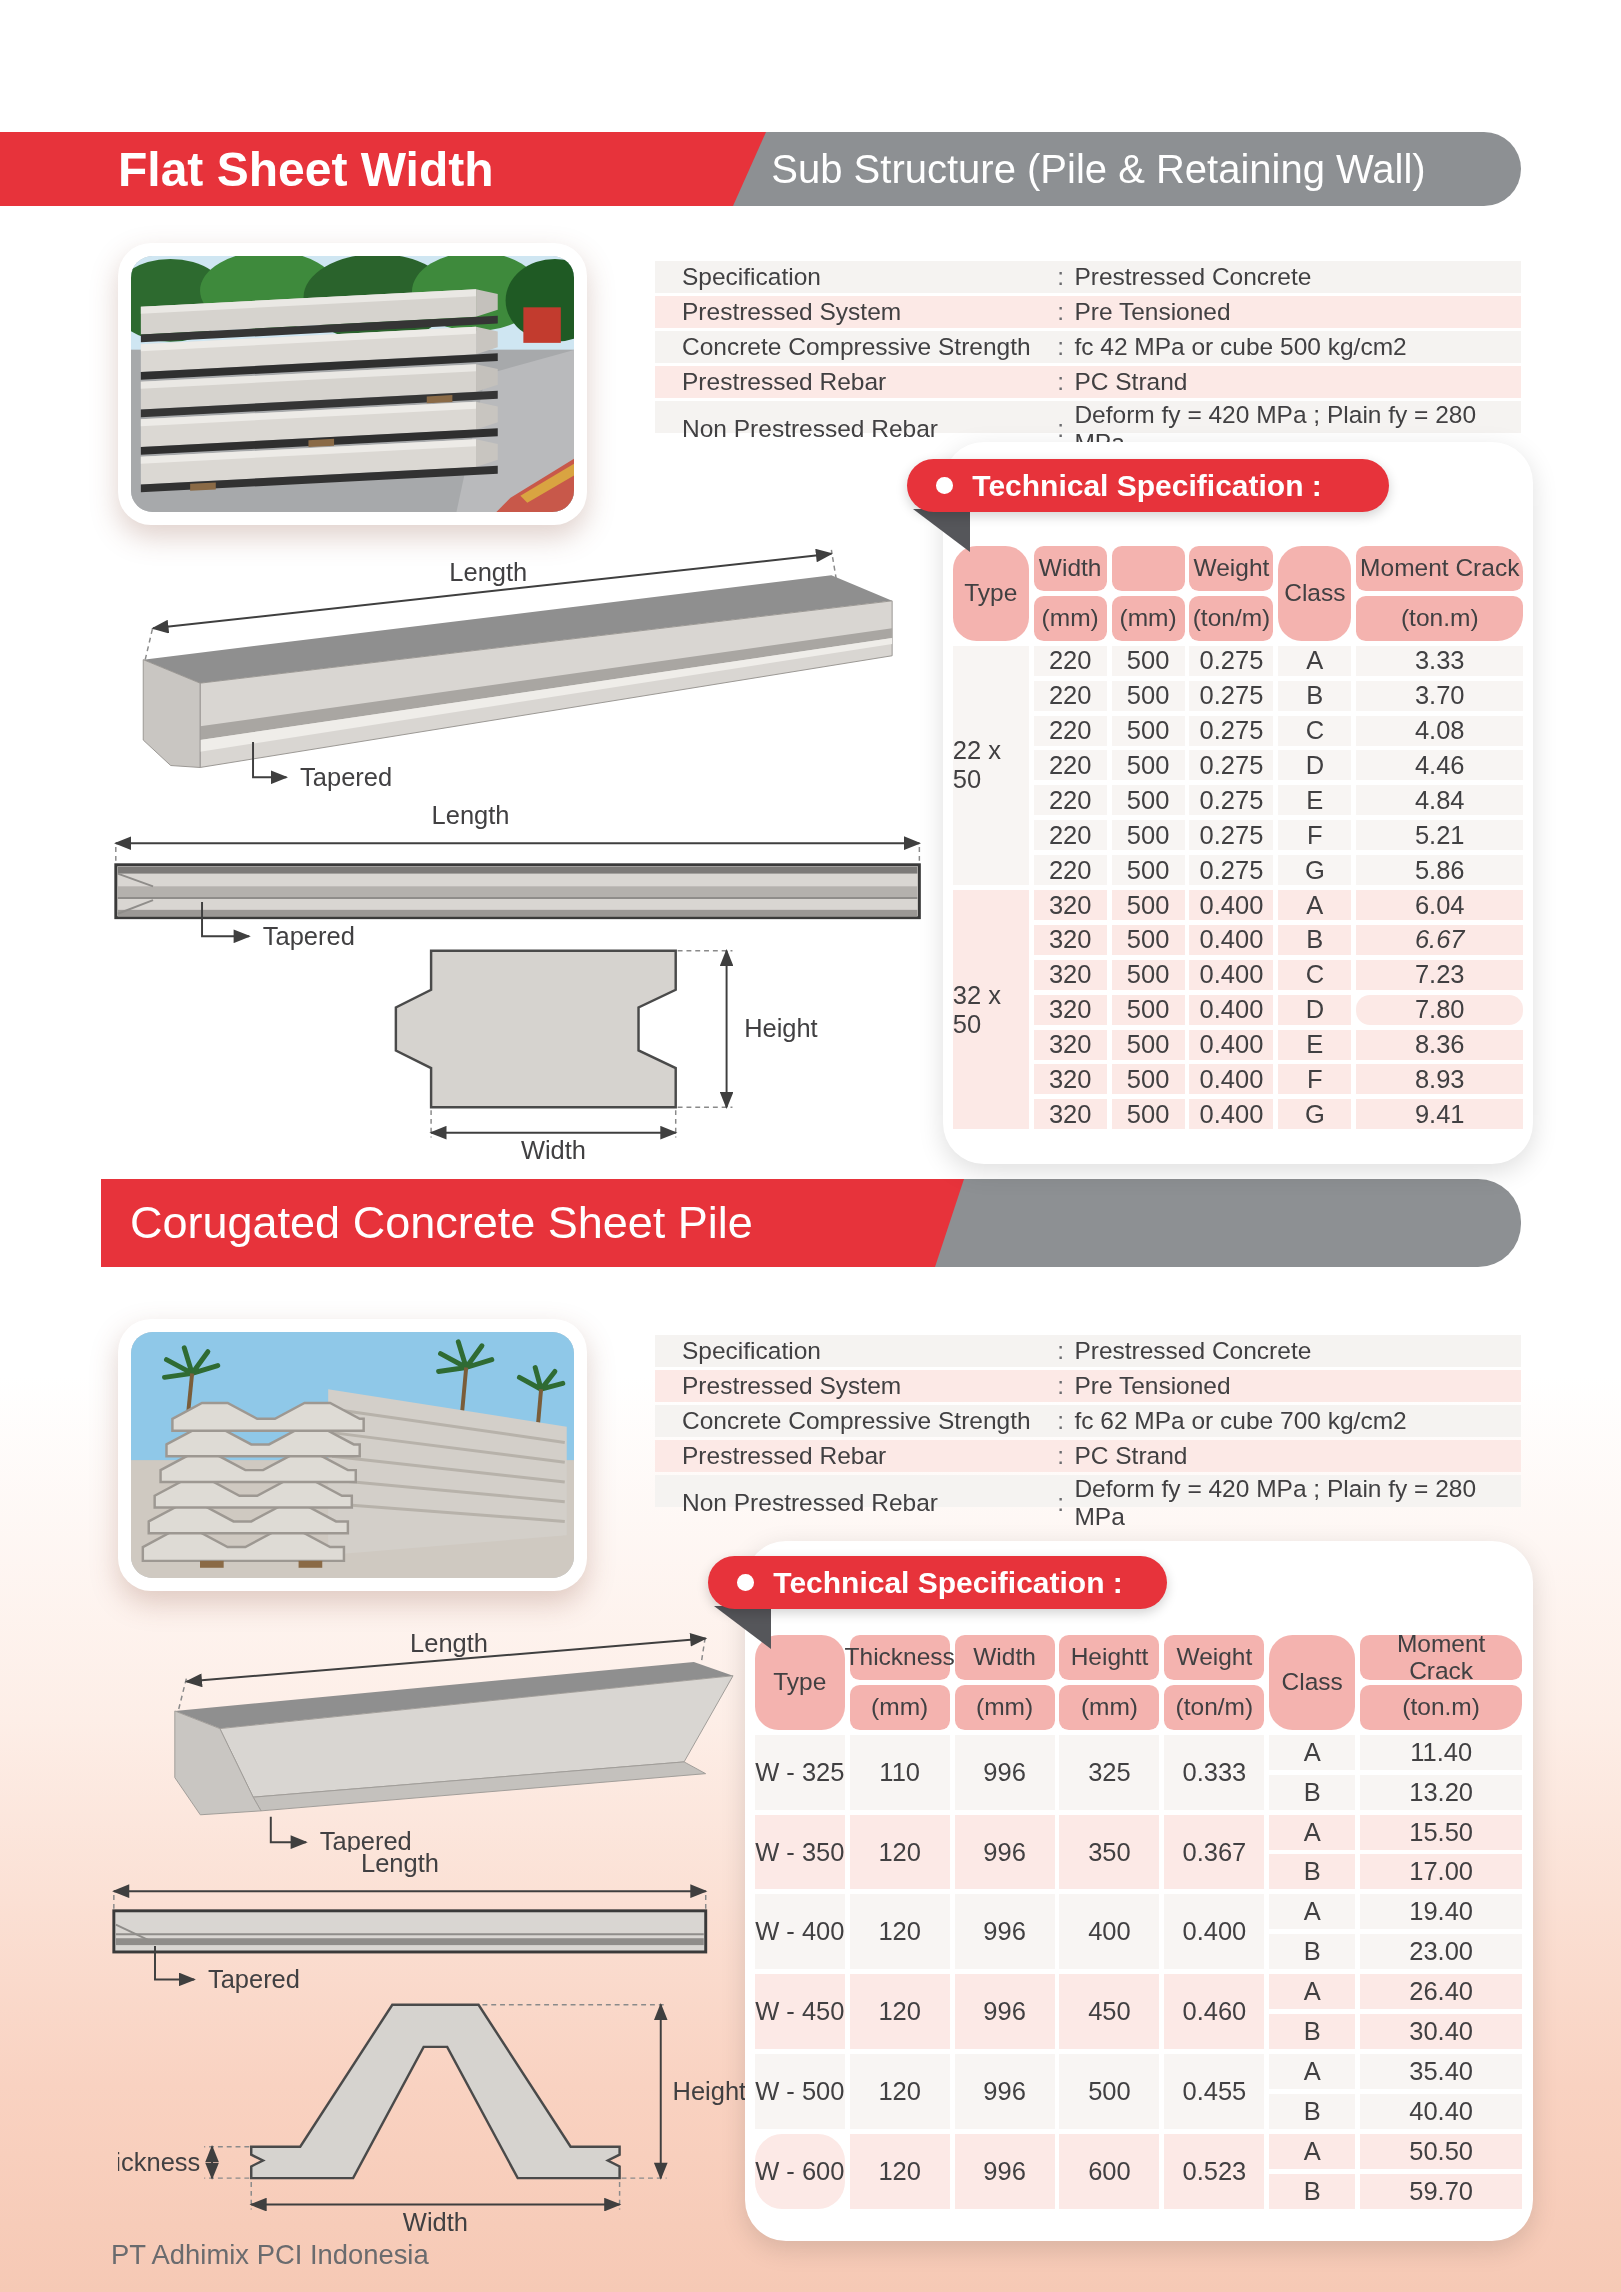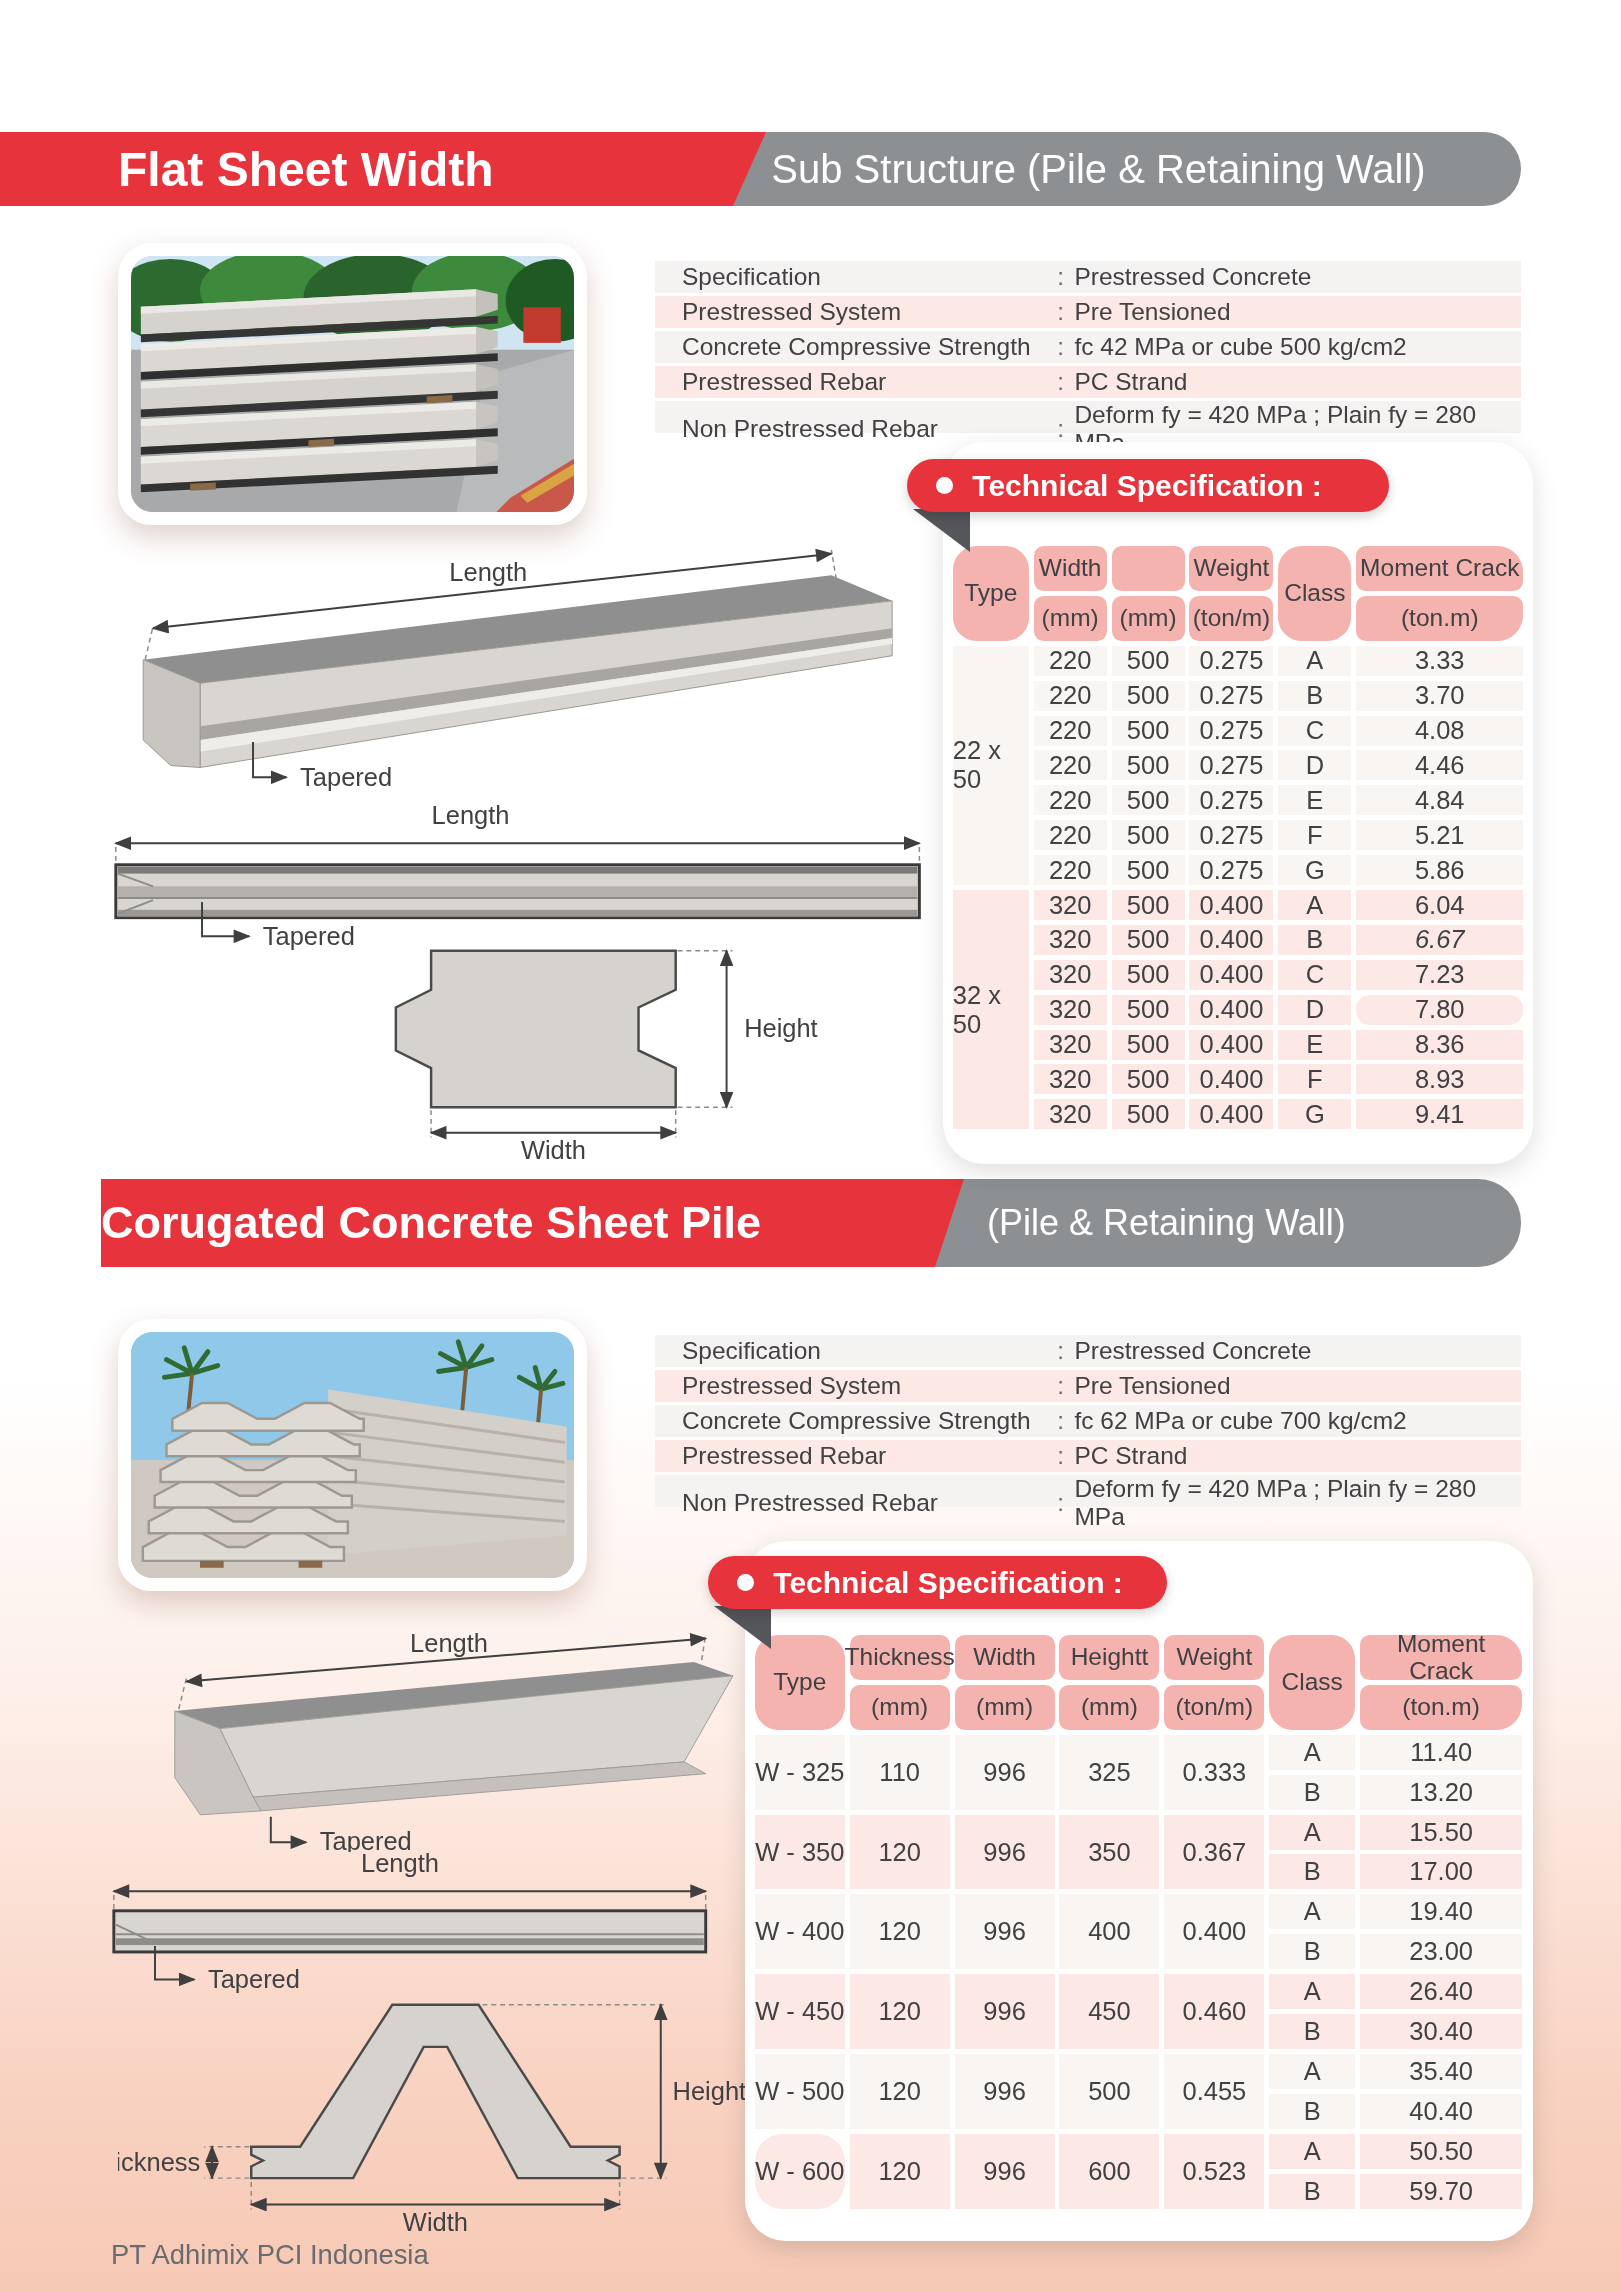--- a/index.html
+++ b/index.html
@@ -15,21 +15,21 @@
     display:flex; align-items:center; }
   .band1 { top:132px; left:0; width:1521px; height:74px; }
   .band1 .band-gray { left:676px; right:0; align-items:center; }
   .band1 .band-gray span { font-size:40px; }
   .band1 .band-red { width:766px; clip-path:polygon(0 0,100% 0,calc(100% - 33px) 100%,0 100%); }
   .band1 .band-red span { font-size:48px; font-weight:bold; padding-left:118px; }
   .band2 { top:1179px; left:101px; width:1420px; height:88px; }
   .band2 .band-gray { left:815px; right:0; padding-left:71px; border-radius:0 43px 43px 0; }
   .band2 .band-gray span { font-size:36px; line-height:1.18; }
   .band2 .band-red { width:863px; clip-path:polygon(0 0,100% 0,calc(100% - 29px) 100%,0 100%); }
-  .band2 .band-red span { font-size:45px; font-weight:bold; }
+  .band2 .band-red span { font-size:45px; font-weight:normal; padding-left:29px; }
 
   
   .photo-card { position:absolute; background:#fff; border-radius:33px; padding:12.7px;
     box-shadow:0 11.8px 27.4px rgba(130,70,50,.25); }
   .photo1 { top:243px; left:118px; width:469px; height:282px; }
   .photo2 { top:1319px; left:118px; width:469px; height:272px; }
   .photo-img { width:100%; height:100%; border-radius:21.6px; overflow:hidden; position:relative; background:#bfc4c6; }
   .photo-img svg { width:100%; height:100%; display:block; }
 
   
@@ -310,21 +310,20 @@
         <div class="bcell t-pink" style="grid-area: 16 / 2;">320</div>
         <div class="bcell t-pink" style="grid-area: 16 / 3;">500</div>
         <div class="bcell t-pink" style="grid-area: 16 / 4;">0.400</div>
         <div class="bcell t-pink" style="grid-area: 16 / 5;">G</div>
         <div class="bcell t-pink" style="grid-area: 16 / 6;">9.41</div>
       </div>
   </div>
 
   <div class="band band2">
     <div class="band-gray">
-      <span>(Pile &amp; Retaining Wall)</span>
     </div>
     <div class="band-red">
       <span>Corugated Concrete Sheet Pile</span>
     </div>
   </div>
 
   <div class="photo-card photo2">
     <div class="photo-img">
       <svg viewBox="0 0 450 250" preserveAspectRatio="none">
         <rect x="0" y="0" width="450" height="130" fill="#8fc8e8"></rect>

